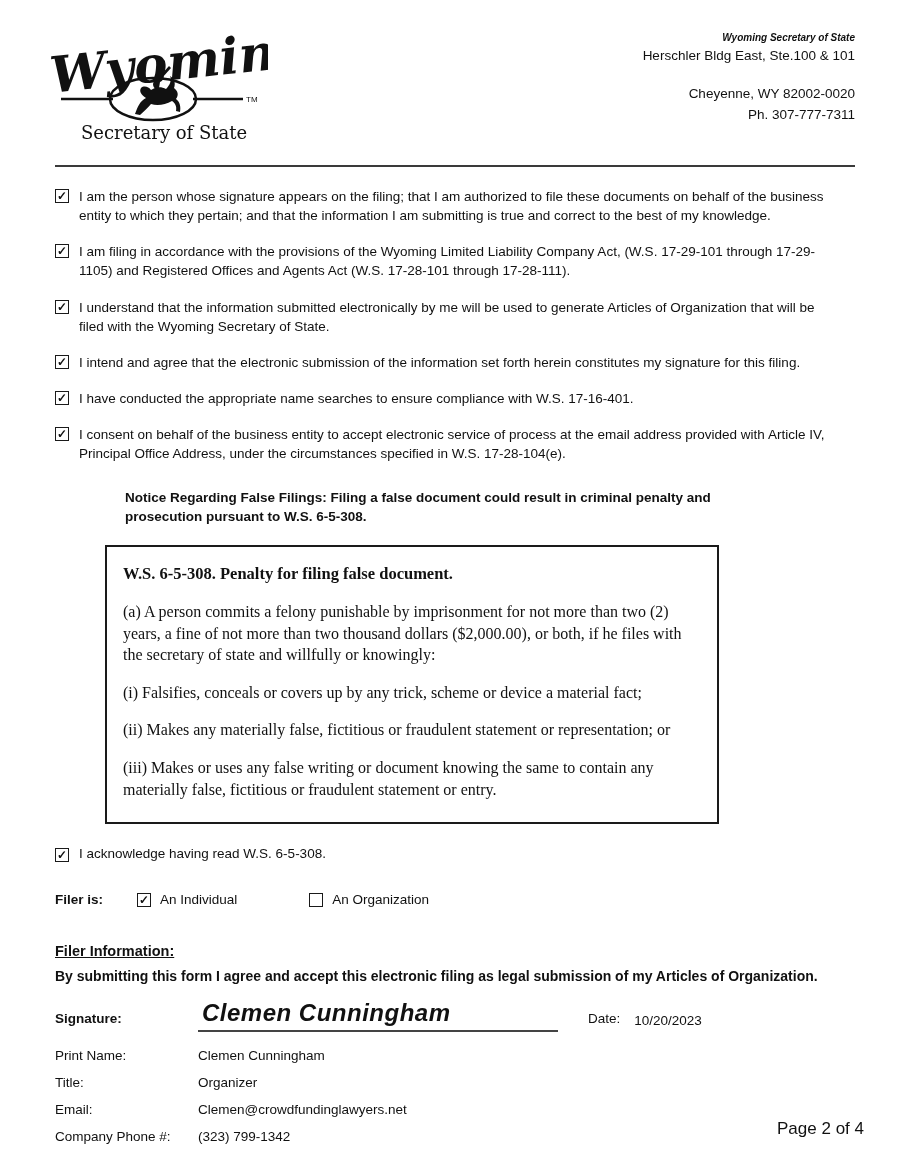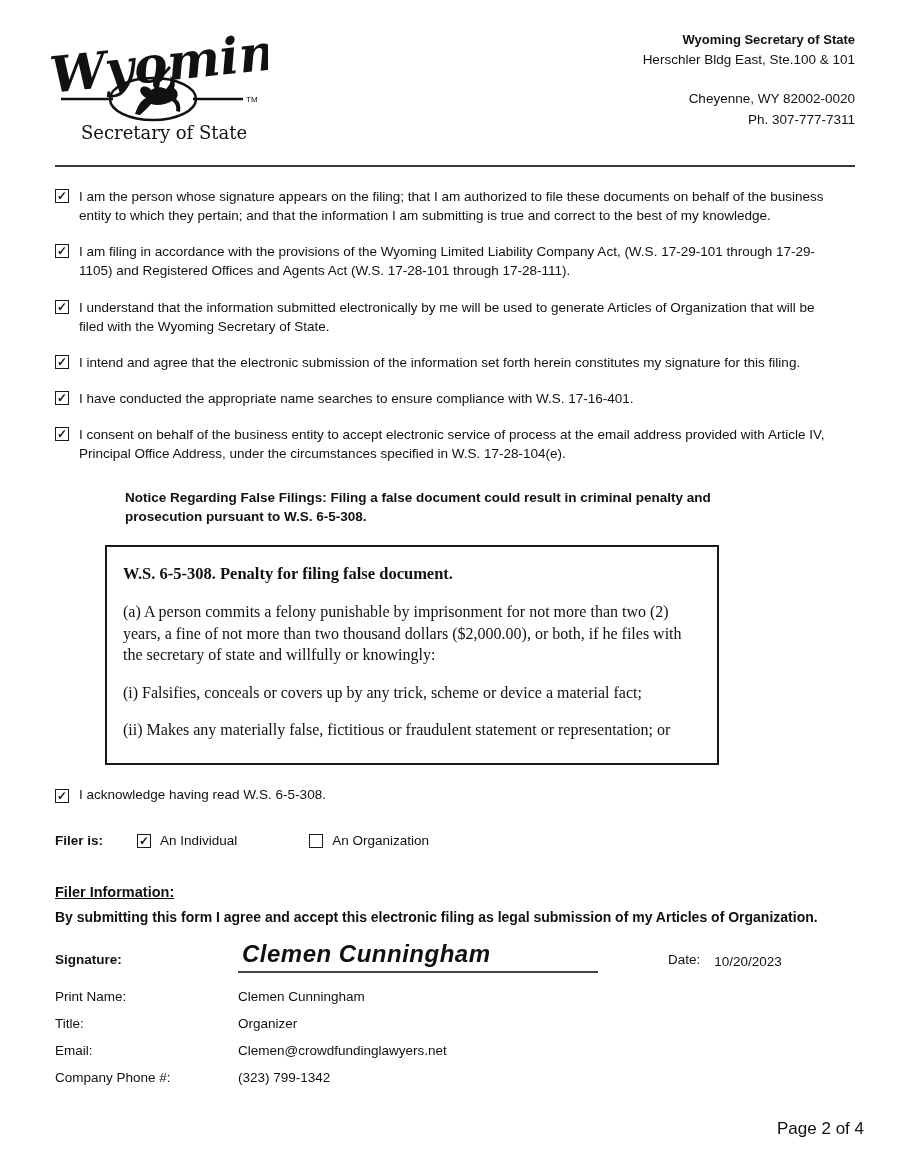--- a/index.html
+++ b/index.html
@@ -10,21 +10,21 @@
     font-family: "Liberation Sans", sans-serif;
     color: #111;
     overflow: hidden;
   }
   .page { padding: 22px 45px 0 55px; }
 
   
   .header { display: flex; justify-content: space-between; align-items: flex-start; }
   .logo-wrap { margin-left: -12px; }
   .hdr-right { text-align: right; font-size: 13.5px; line-height: 1.55; padding-top: 8px; }
-  .hdr-right .office { font-weight: bold; font-size: 13px; }
+  .hdr-right .office { font-weight: bold; font-size: 10px; font-style: italic; }
   .hdr-right .city { margin-top: 18px; }
   .rule { border: none; border-top: 2px solid #3a3a3a; margin: 14px 0 0 0; }
 
   
   .cert-list { margin-top: 20px; }
   .cert-item { display: flex; gap: 10px; margin-bottom: 17px; font-size: 13.5px; line-height: 1.42; }
   .cert-item .text { max-width: 762px; }
   .cb {
     flex: 0 0 auto;
     width: 14px; height: 14px; margin-top: 2px;
@@ -60,21 +60,21 @@
   .filer-row .label { font-weight: bold; width: 82px; }
   .filer-opt { display: flex; align-items: center; gap: 9px; }
   .filer-opt + .filer-opt { margin-left: 72px; }
 
   
   .filer-info { margin-top: 36px; }
   .fi-heading { font-weight: bold; font-size: 14.5px; text-decoration: underline; }
   .fi-agreement { font-weight: bold; font-size: 14px; line-height: 1.4; margin-top: 8px; max-width: 800px; }
 
   .sig-grid { margin-top: 22px; font-size: 13.5px; }
-  .sig-row { display: flex; align-items: flex-start; margin-bottom: 10px; gap: 40px; }
+  .sig-row { display: flex; align-items: flex-start; margin-bottom: 10px; }
   .sig-row .rlabel { width: 143px; flex: 0 0 auto; padding-top: 2px; }
   .rlabel.bold { font-weight: bold; }
   .sig-line-cell {
     width: 360px; flex: 0 0 auto;
     border-bottom: 2px solid #444;
     padding: 0 0 3px 4px;
     margin-top: -10px;
   }
   .sig-script {
     font-family: "Liberation Sans", sans-serif;
@@ -153,20 +153,21 @@
     </div>
   </div>
 
   <div class="notice">Notice Regarding False Filings: Filing a false document could result in criminal penalty and prosecution pursuant to W.S. 6-5-308.</div>
 
   <div class="statute-box">
     <div class="heading">W.S. 6-5-308. Penalty for filing false document.</div>
     <p>(a) A person commits a felony punishable by imprisonment for not more than two (2) years, a fine of not more than two thousand dollars ($2,000.00), or both, if he files with the secretary of state and willfully or knowingly:</p>
     <p>(i) Falsifies, conceals or covers up by any trick, scheme or device a material fact;</p>
     <p>(ii) Makes any materially false, fictitious or fraudulent statement or representation; or</p>
+    <p>(iii) Makes or uses any false writing or document knowing the same to contain any materially false, fictitious or fraudulent statement or entry.</p>
   </div>
 
   <div class="ack-row">
     <span class="cb">✓</span>
     <span>I acknowledge having read W.S. 6-5-308.</span>
   </div>
 
   <div class="filer-row">
     <span class="label">Filer is:</span>
     <span class="filer-opt">

